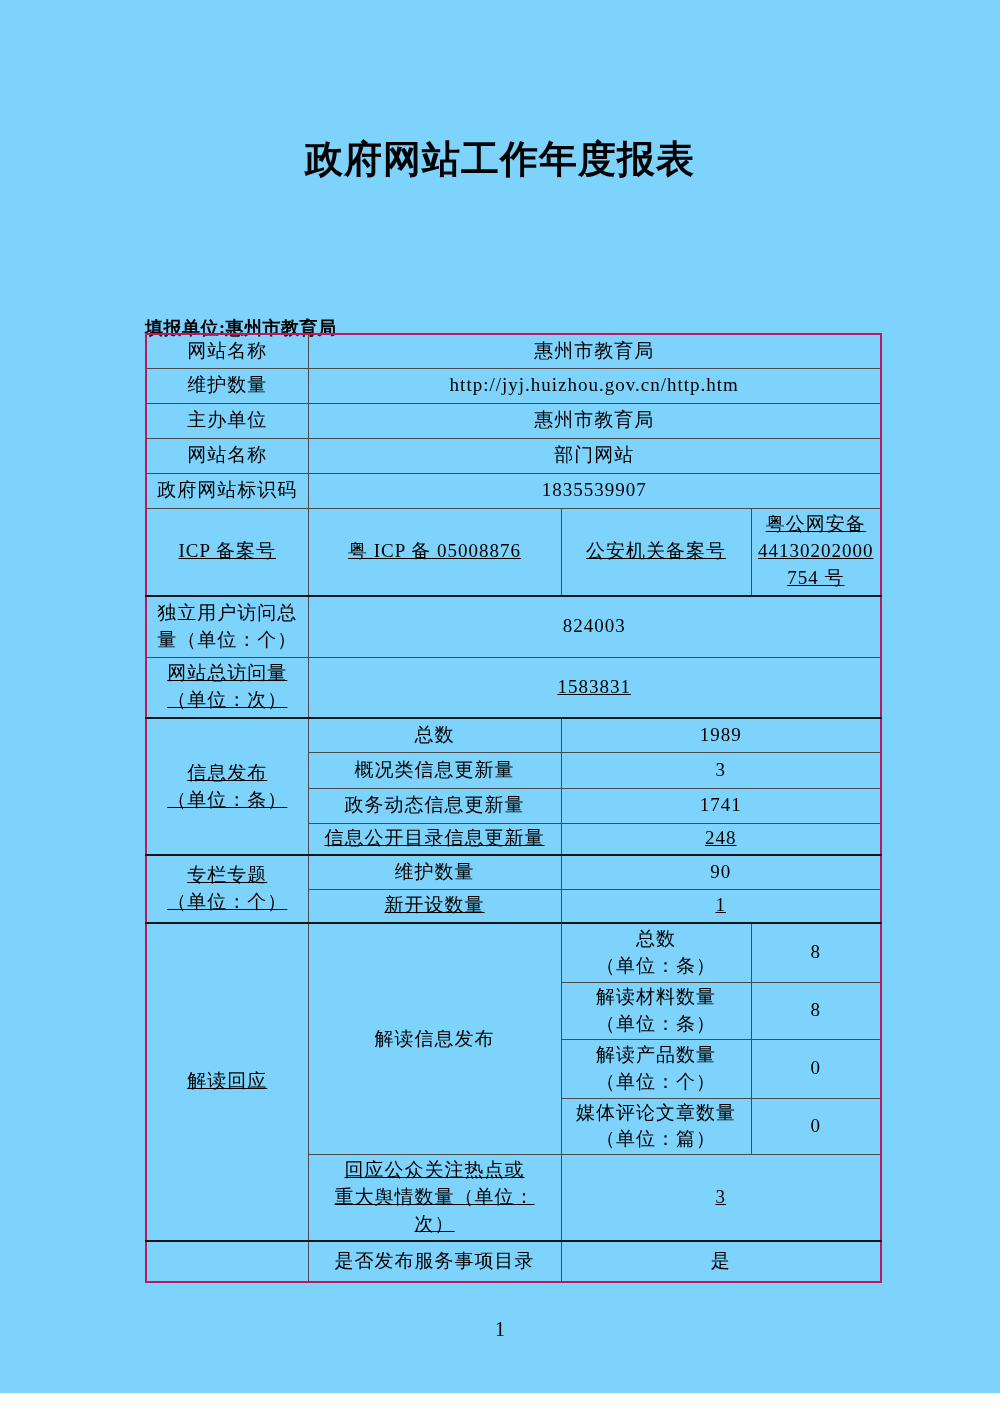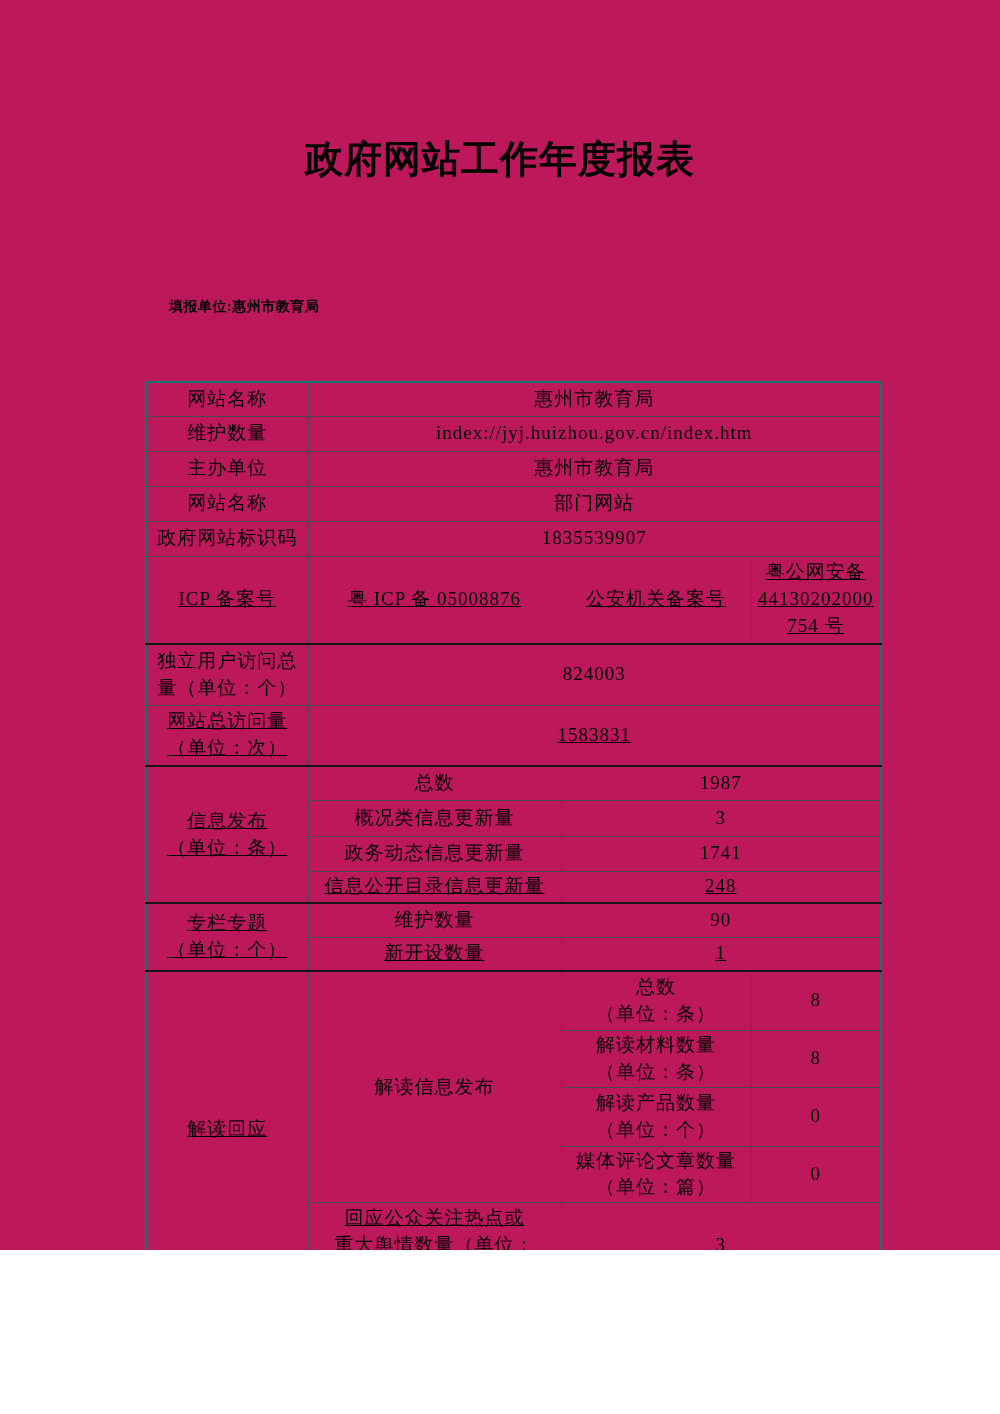--- a/index.html
+++ b/index.html
@@ -4,52 +4,50 @@
 <style>
   * { box-sizing: border-box; }
   html, body { margin: 0; padding: 0; background: #ffffff; }
   body {
     width: 1000px; height: 1414px;
     font-family: "Liberation Serif", "DejaVu Serif", serif;
     color: #000000;
   }
   .doc {
     position: relative;
-    width: 1000px; height: 1250px;
-    background: #be185d;
+    width: 1000px; height: 1393px;
+    background: #7dd3fc;
     overflow: hidden;
   }
   .title {
     position: absolute; top: 134px; left: 0; width: 1000px;
     text-align: center;
     font-family: "Liberation Sans", "DejaVu Sans", sans-serif;
     font-weight: 700;
     font-size: 38px;
     letter-spacing: 1px;
   }
   .subtitle {
     position: absolute; top: 212px; left: 0; width: 1000px;
     text-align: center;
     font-size: 22px;
     letter-spacing: 1px;
   }
   .reporting-unit {
-    position: absolute; top: 298px; left: 145px;
-    font-size: 14px;
+    position: absolute; top: 316px; left: 145px;
+    font-size: 18px;
     font-weight: 700;
     letter-spacing: 0.5px;
-    margin-left: 24px;
   }
   table.report {
     position: absolute; top: 333px; left: 145px;
     width: 735px;
     border-collapse: collapse;
     table-layout: fixed;
-    border: 2px solid #0f766e;
-    margin-top: 48px;
+    border: 2px solid #be185d;
   }
   table.report td {
     border: 1px solid #4a4a4a;
     text-align: center;
     vertical-align: middle;
     font-size: 19px;
     letter-spacing: 1px;
     line-height: 1.42;
     white-space: pre-line;
     padding: 1px 6px;
@@ -77,21 +75,21 @@
       <col style="width:190px">
       <col style="width:130px">
     </colgroup>
     <tbody>
       <tr style="height:34px">
         <td>网站名称</td>
         <td colspan="3">惠州市教育局</td>
       </tr>
       <tr style="height:35px">
         <td>维护数量</td>
-        <td colspan="3">index://jyj.huizhou.gov.cn/index.htm</td>
+        <td colspan="3">http://jyj.huizhou.gov.cn/http.htm</td>
       </tr>
       <tr style="height:35px">
         <td>主办单位</td>
         <td colspan="3">惠州市教育局</td>
       </tr>
       <tr style="height:35px">
         <td>网站名称</td>
         <td colspan="3">部门网站</td>
       </tr>
       <tr style="height:35px">
@@ -113,21 +111,21 @@
       </tr>
       <tr style="height:61px">
         <td class="bb">网站总访问量
 （单位：次）</td>
         <td colspan="3" class="bb">1583831</td>
       </tr>
       <tr style="height:34px">
         <td rowspan="4" class="bb">信息发布
 （单位：条）</td>
         <td>总数</td>
-        <td colspan="2">1987</td>
+        <td colspan="2">1989</td>
       </tr>
       <tr style="height:36px">
         <td>概况类信息更新量</td>
         <td colspan="2">3</td>
       </tr>
       <tr style="height:35px">
         <td>政务动态信息更新量</td>
         <td colspan="2">1741</td>
       </tr>
       <tr style="height:32px">

